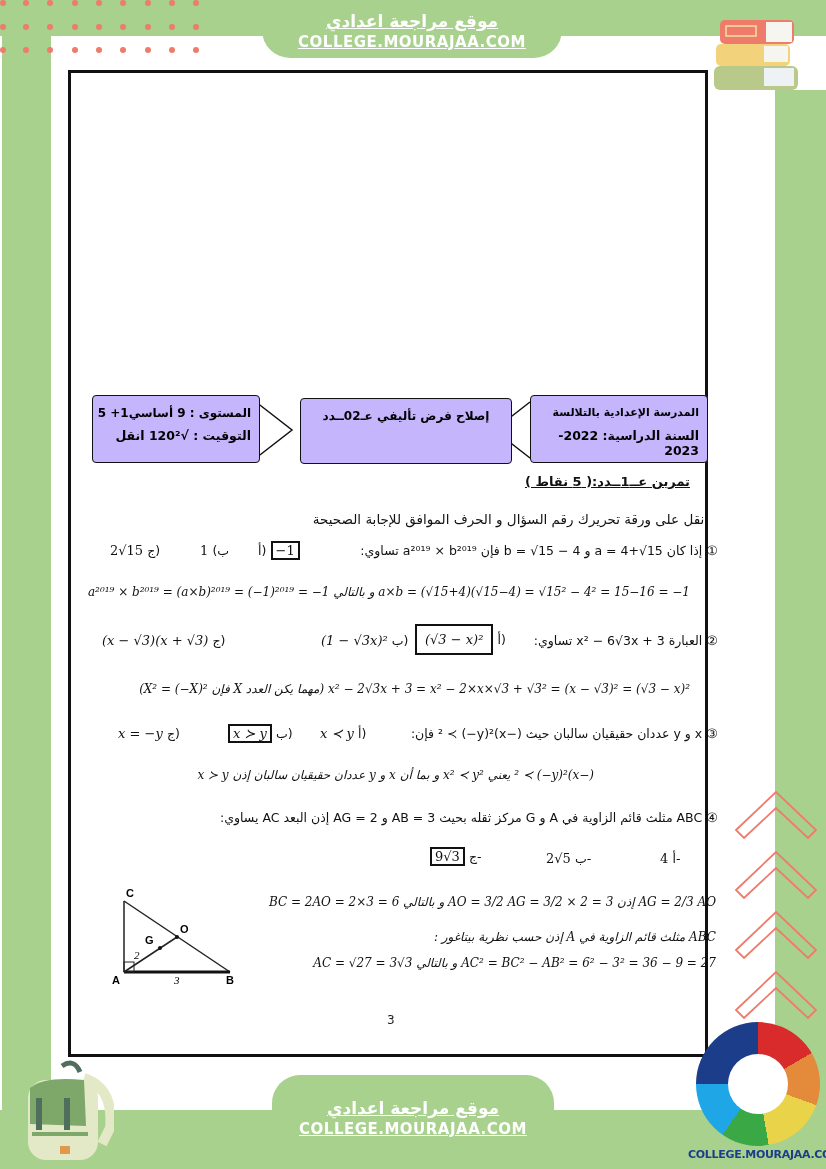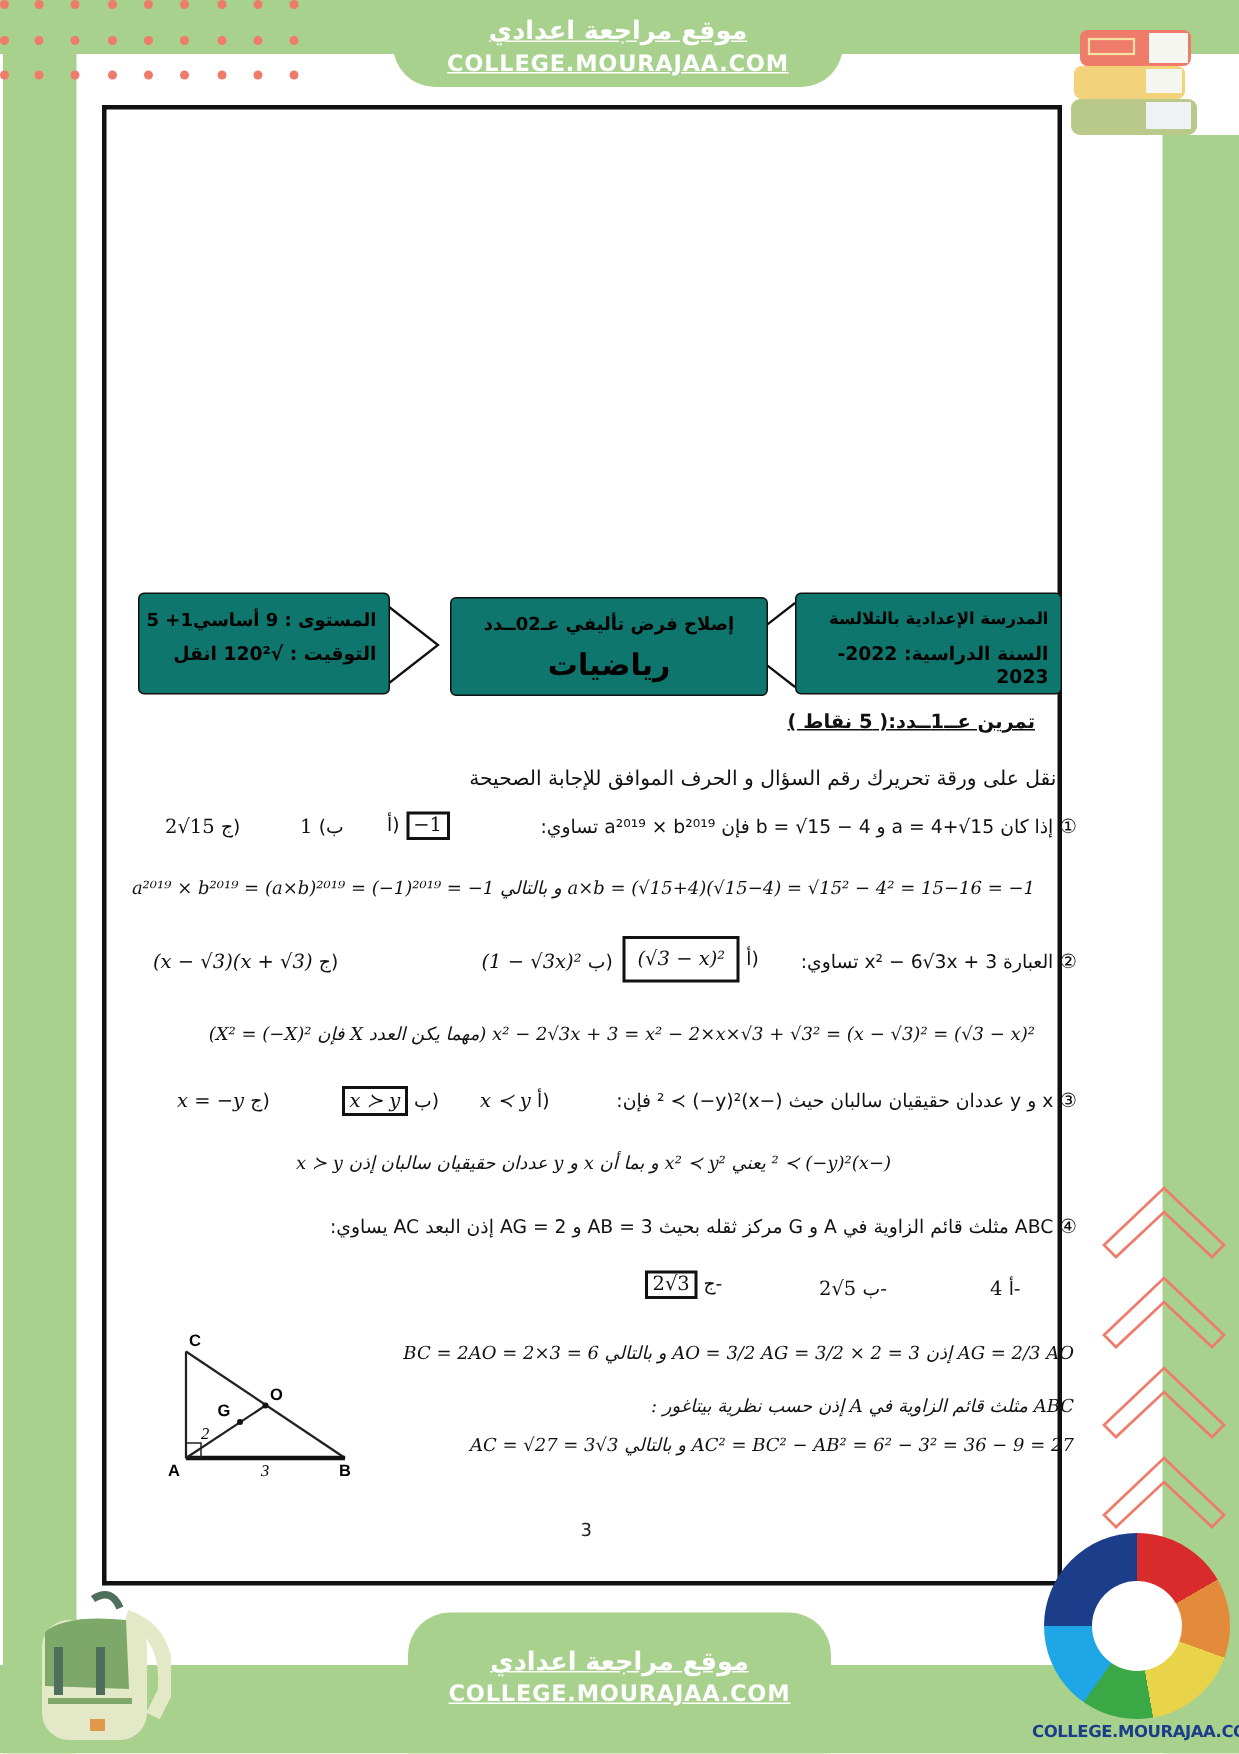--- a/index.html
+++ b/index.html
@@ -9,21 +9,21 @@
   .banner-top { position:absolute; left:262px; top:0; width:300px; height:58px; background:#a8d18d; border-radius:0 0 28px 28px; text-align:center; color:#fff; }
   .banner-top .ar, .banner-bot .ar { font-size:17px; font-weight:bold; text-decoration:underline; direction:rtl; line-height:22px; }
   .banner-top .en, .banner-bot .en { font-size:15px; font-weight:bold; text-decoration:underline; letter-spacing:0.5px; line-height:20px; }
   .banner-bot { position:absolute; left:272px; top:1075px; width:282px; height:94px; background:#a8d18d; border-radius:28px 28px 0 0; text-align:center; color:#fff; padding-top:22px; box-sizing:border-box; }
   .frame { position:absolute; left:68px; top:70px; width:640px; height:987px; border:3px solid #111; box-sizing:border-box; background:#fff; }
   .rtl { direction:rtl; unicode-bidi:embed; }
   .line { position:absolute; font-family:"DejaVu Serif", serif; font-size:13px; color:#111; white-space:nowrap; }
   .ar-txt { font-family:"DejaVu Sans", sans-serif; font-size:12.5px; }
   .math { font-family:"DejaVu Serif", serif; font-style:italic; font-size:13px; }
   .boxed { border:2px solid #111; padding:0 3px; display:inline-block; }
-  .scroll { position:absolute; border:1.5px solid #111; background:#0f766e; border-radius:4px; }
+  .scroll { position:absolute; border:1.5px solid #111; background:#c4b5fd; border-radius:4px; }
   .page-num { position:absolute; left:387px; top:1013px; font-size:12px; color:#222; }
   .books { position:absolute; left:704px; top:14px; width:96px; height:80px; }
   .bag { position:absolute; left:14px; top:1058px; width:100px; height:105px; }
   .wheel { position:absolute; left:696px; top:1022px; width:124px; height:124px; border-radius:50%; }
   .wheel-label { position:absolute; left:688px; top:1148px; font-size:11px; font-weight:bold; color:#1c3e8a; letter-spacing:-0.3px; }
 </style>
 </head>
 <body>
 
 <div class="green" style="left:0;top:0;width:826px;height:36px;"></div>
@@ -81,21 +81,20 @@
 <div class="scroll" style="left:530px;top:395px;width:176px;height:66px;">
   <div class="ar-txt rtl" style="position:absolute;right:8px;top:10px;font-size:11px;font-weight:bold;">المدرسة الإعدادية بالتلالسة</div>
   <div class="ar-txt rtl" style="position:absolute;right:8px;top:32px;font-size:12.5px;font-weight:bold;">السنة الدراسية: 2022-2023</div>
 </div>
 <svg style="position:absolute;left:490px;top:400px;" width="44" height="60">
     <path d="M40 2 L4 30 L40 58" fill="none" stroke="#111" stroke-width="1.5"></path>
   </svg>
 
 <div class="scroll" style="left:300px;top:398px;width:210px;height:64px;">
   <div class="ar-txt rtl" style="position:absolute;left:0;right:0;top:10px;text-align:center;font-size:12px;font-weight:bold;">إصلاح فرض تأليفي عـ02ــدد</div>
-  <div class="ar-txt rtl" style="position:absolute;left:0;right:0;top:32px;text-align:center;font-size:20px;font-weight:bold;">رياضيات</div>
 </div>
 <svg style="position:absolute;left:252px;top:400px;" width="44" height="60">
     <path d="M4 2 L40 30 L4 58" fill="none" stroke="#111" stroke-width="1.5"></path>
   </svg>
 
 <div class="scroll" style="left:92px;top:395px;width:166px;height:66px;">
   <div class="ar-txt rtl" style="position:absolute;right:8px;top:10px;font-size:12px;font-weight:bold;">المستوى : 9 أساسي1+ 5</div>
   <div class="rtl" style="position:absolute;right:8px;top:32px;font-size:12.5px;font-weight:bold;">
     <span class="ar-txt">التوقيت :</span>
     <span class="ar-txt">√120² انقل</span>
@@ -133,21 +132,21 @@
 <div class="line math" style="left:228px;top:724px;"><span class="boxed">x ≻ y</span> <span class="ar-txt" style="font-style:normal">ب)</span></div>
 <div class="line math" style="left:118px;top:726px;"><span>x = −y</span> <span class="ar-txt" style="font-style:normal">ج)</span></div>
 <div class="line math rtl" style="right:232px;top:768px;font-size:12px;">(−x)² ≺ (−y)² يعني x² ≺ y² و بما أن x و y عددان حقيقيان سالبان إذن x ≻ y</div>
 
 <div class="line rtl" style="right:108px;top:810px;">
   <span>④</span>
   <span class="ar-txt">ABC مثلث قائم الزاوية في A و G مركز ثقله بحيث AB = 3 و AG = 2 إذن البعد AC يساوي:</span>
 </div>
 <div class="line" style="left:660px;top:851px;"><span>4</span> <span class="ar-txt">أ-</span></div>
 <div class="line" style="left:546px;top:851px;"><span>2√5</span> <span class="ar-txt">ب-</span></div>
-<div class="line" style="left:430px;top:847px;"><span class="boxed">2√3</span> <span class="ar-txt">ج-</span></div>
+<div class="line" style="left:430px;top:847px;"><span class="boxed">9√3</span> <span class="ar-txt">ج-</span></div>
 
 <div class="line math rtl" style="right:110px;top:895px;font-size:12px;">AG = 2/3 AO إذن AO = 3/2 AG = 3/2 × 2 = 3 و بالتالي BC = 2AO = 2×3 = 6</div>
 <div class="line math rtl" style="right:110px;top:930px;font-size:12px;">ABC مثلث قائم الزاوية في A إذن حسب نظرية بيتاغور :</div>
 <div class="line math rtl" style="right:110px;top:956px;font-size:12px;">AC² = BC² − AB² = 6² − 3² = 36 − 9 = 27 و بالتالي AC = √27 = 3√3</div>
 
 <svg style="position:absolute;left:104px;top:884px;" width="140" height="104" viewBox="0 0 140 104">
   <line x1="20" y1="17" x2="20" y2="88" stroke="#222" stroke-width="1.5"></line>
   <line x1="20" y1="17" x2="126" y2="88" stroke="#222" stroke-width="1.5"></line>
   <line x1="20" y1="88" x2="126" y2="88" stroke="#111" stroke-width="3"></line>
   <line x1="20" y1="88" x2="73" y2="53" stroke="#222" stroke-width="1.5"></line>

